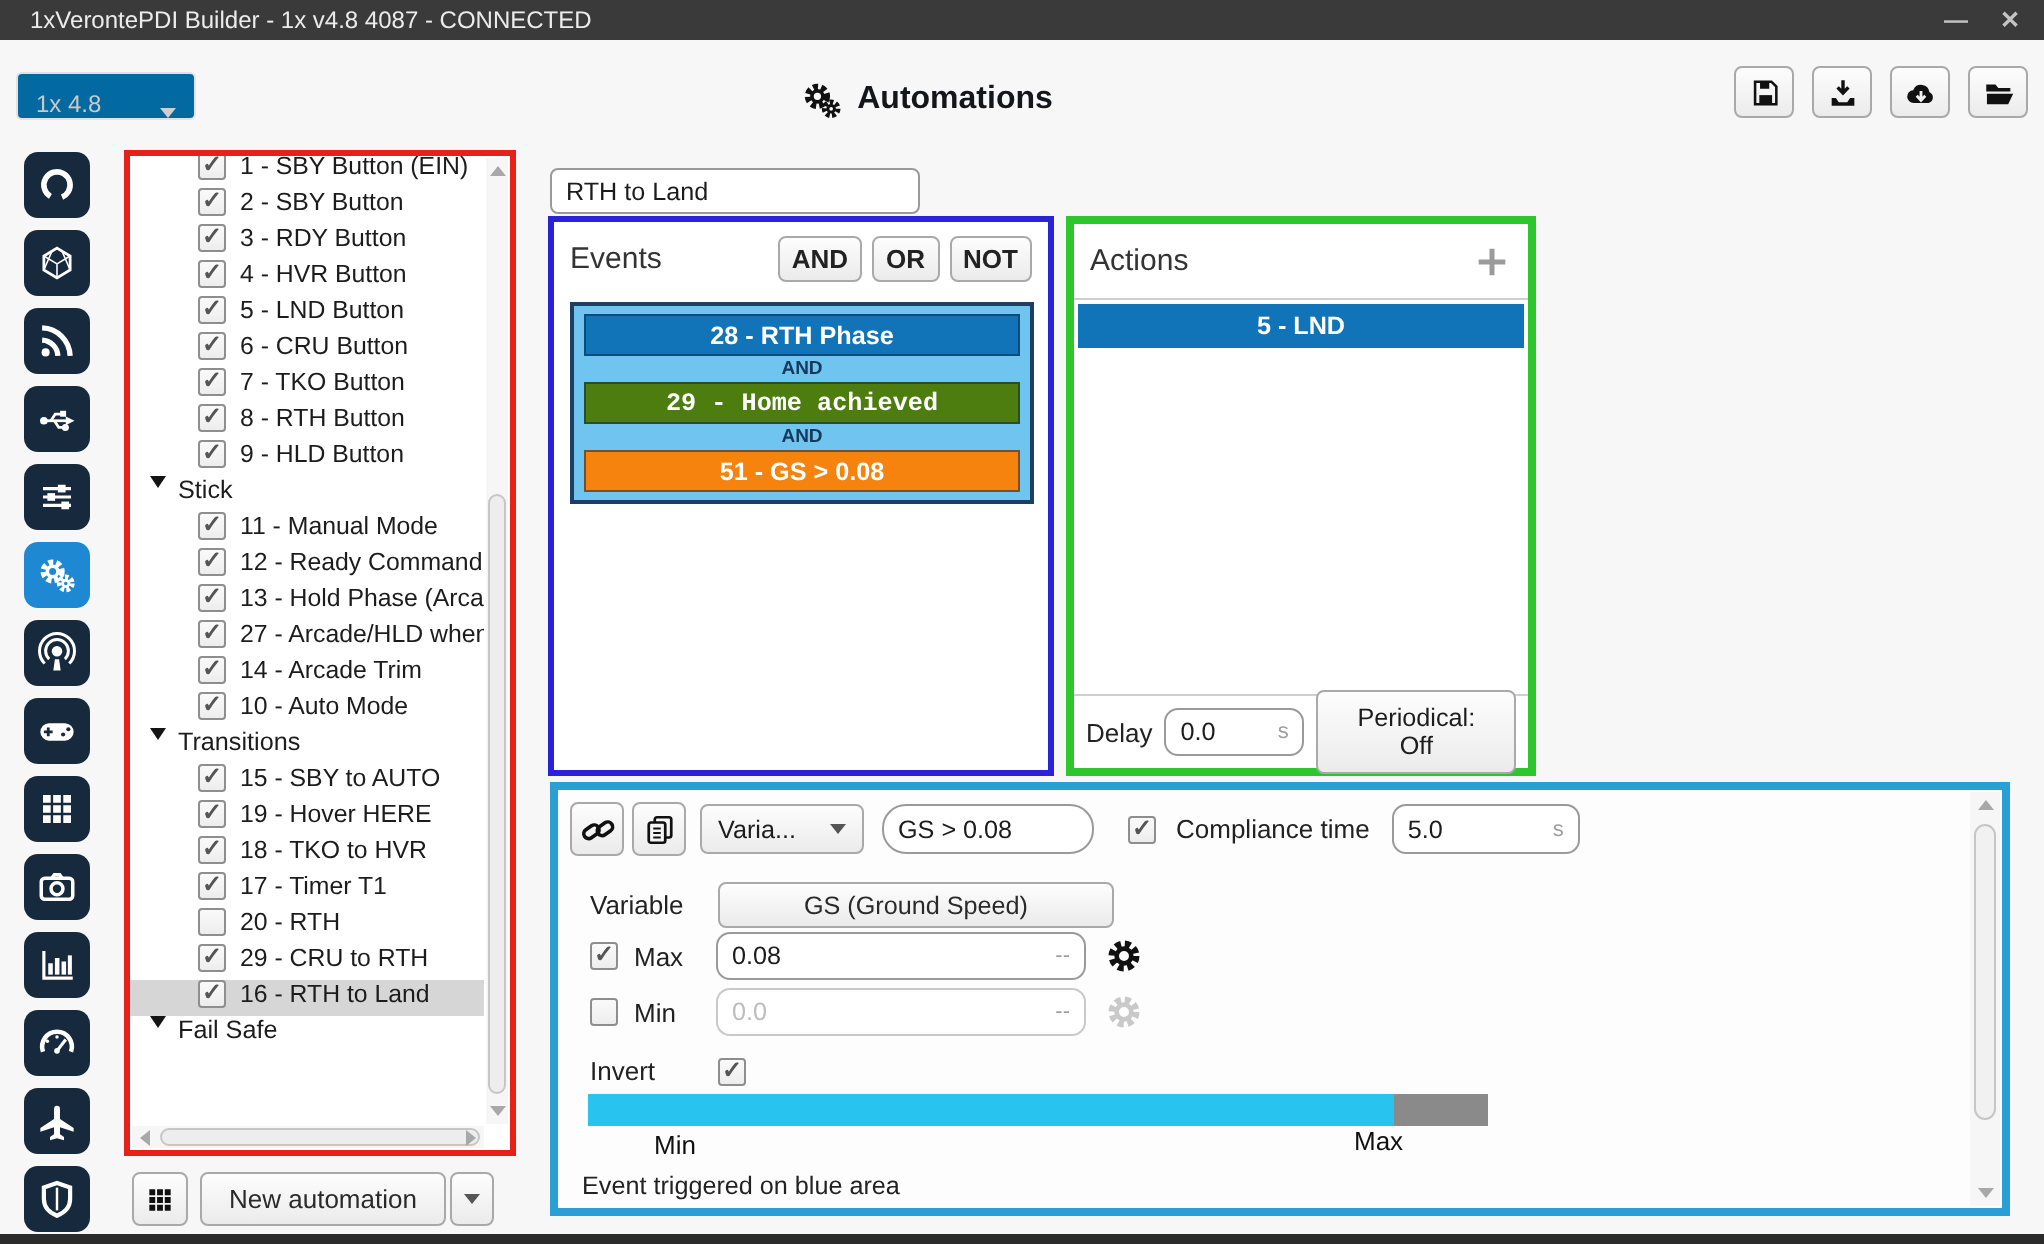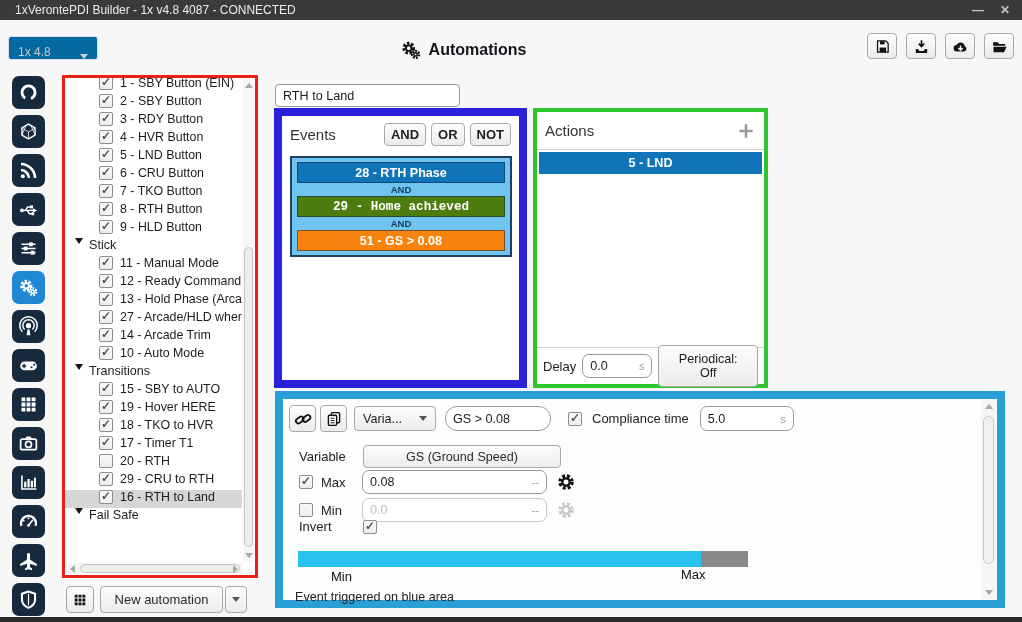--- a/index.html
+++ b/index.html
@@ -83,21 +83,21 @@
 
   
   .inp{background:#fff;border:1px solid #9a9a9a;border-radius:5px;display:flex;align-items:center;
     padding:0 7px;font-size:12.6px;color:#1c1c1c;}
   .inp .unit{margin-left:auto;color:#9e9e9e;font-size:11px;}
   .inp.disabled{border-color:#c9c9c9;}
   .inp.disabled .val{color:#bdbdbd;}
   .name-field{position:absolute;left:275px;top:84px;width:185px;height:23px;border-radius:4px;}
 
   .events-panel{position:absolute;left:274px;top:108px;width:253px;height:280px;
-    border:8px solid #f97316;background:#fff;}
+    border:3px solid #f97316;background:#fff;}
   .panel-head{height:37px;display:flex;align-items:center;padding:0 8px;gap:5px;}
   .panel-title{font-size:15px;color:#333;margin-right:auto;}
   .op-btn{height:23px;padding:0 6px;font-weight:bold;font-size:13px;color:#222;}
   .event-group{margin:3px 7px 0 8px;background:#6fc5f0;border:2px solid #1d3f63;padding:4px 5px;}
   .event-item{height:21px;display:flex;align-items:center;justify-content:center;color:#fff;
     font-weight:bold;font-size:12.6px;border:1px solid rgba(10,40,70,.55);cursor:pointer;}
   .event-conn{height:13px;display:flex;align-items:center;justify-content:center;font-size:9.5px;
     font-weight:bold;color:#14395c;}
 
   .actions-panel{position:absolute;left:533px;top:108px;width:235px;height:280px;
@@ -105,21 +105,21 @@
   .plus-ic{width:20px;height:20px;color:#9b9b9b;}
   .action-list{flex:1;border-top:1px solid #cfcfcf;border-bottom:1px solid #cfcfcf;padding:2px;}
   .action-item{height:22px;display:flex;align-items:center;justify-content:center;color:#fff;
     font-weight:bold;font-size:12.6px;cursor:pointer;}
   .actions-foot{height:36px;display:flex;align-items:center;padding:0 6px;gap:6px;font-size:13px;color:#222;}
   .delay-inp{width:71px;height:24px;border-radius:7px;}
   .periodical{height:42px;padding:0 10px;font-size:12.6px;margin-left:auto;}
 
   
   .config-panel{position:absolute;left:275px;top:391px;width:730px;height:217px;
-    border:8px solid #d946ef;background:#fdfdfd;}
+    border:4px solid #d946ef;background:#fdfdfd;}
   .crow{position:absolute;display:flex;align-items:center;}
   .row-top{left:6px;top:6px;gap:4px;}
   .sq-btn{width:27px;height:27px;display:flex;align-items:center;justify-content:center;padding:0;}
   .sq-btn .ic{width:18px;height:18px;color:#111;}
   .type-dd{width:82px;height:25px;display:flex;align-items:center;padding:0 8px;font-size:12.6px;
     border-radius:4px;margin-left:3px;}
   .type-dd .tri-dark{margin-left:auto;}
   .evname-inp{width:106px;height:25px;margin-left:5px;border-radius:12px;}
   .flabel{font-size:13px;color:#222;}
   .comp-inp{width:94px;height:25px;border-radius:7px;}
@@ -572,21 +572,21 @@
         <span class="unit">--</span>
       </div>
       <span class="ic gear-btn disabled">
           <svg viewBox="0 0 24 24">
             <circle cx="12" cy="12" r="7.2" fill="none" stroke="currentColor" stroke-width="4.2" stroke-dasharray="3.4 2.3"></circle>
             <circle cx="12" cy="12" r="4.4" fill="none" stroke="currentColor" stroke-width="2.8"></circle>
           </svg>
         </span>
     </div>
 
-    <div class="crow" style="left:16px;top:120px">
+    <div class="crow" style="left:16px;top:133px">
       <span class="flabel" style="width:64px">Invert</span>
       <span class="cb checked"></span>
     </div>
 
     <div class="slider" id="range-slider" style="background: rgb(138, 138, 138);">
       <div class="blue" id="range-blue" style="background: rgb(41, 195, 239); width: 89.5%;"></div>
     </div>
     <span class="slide-lab" style="left:48px;top:170px">Min</span>
     <span class="slide-lab" style="left:398px;top:168px">Max</span>
     <span class="note">Event triggered on blue area</span>

